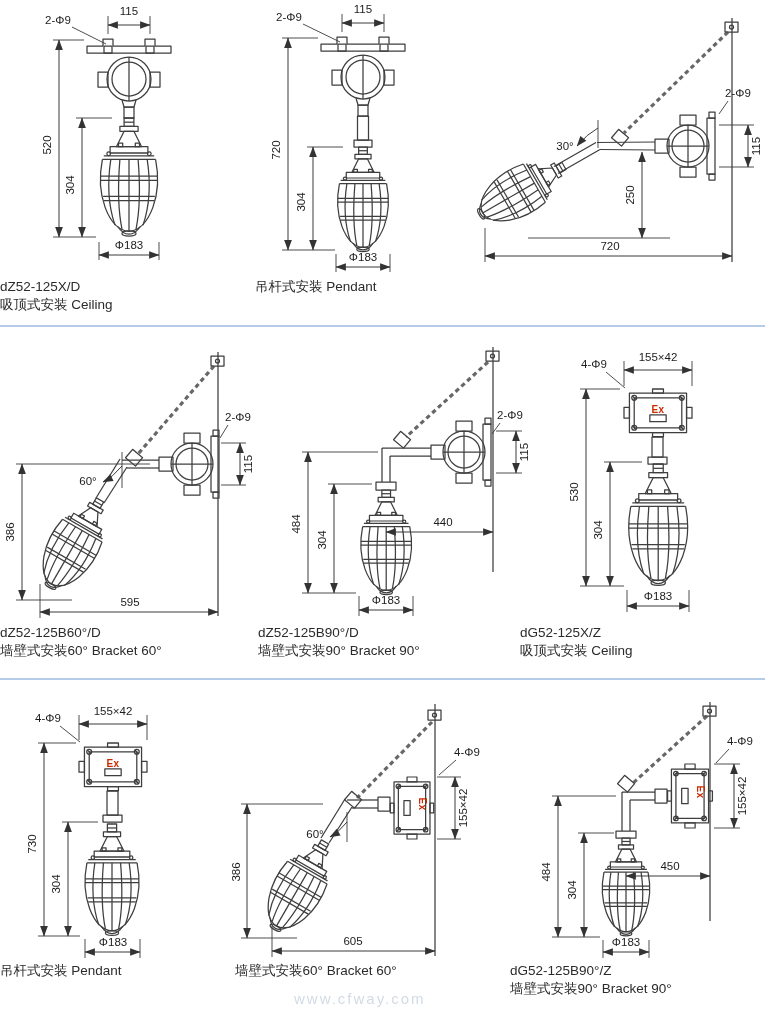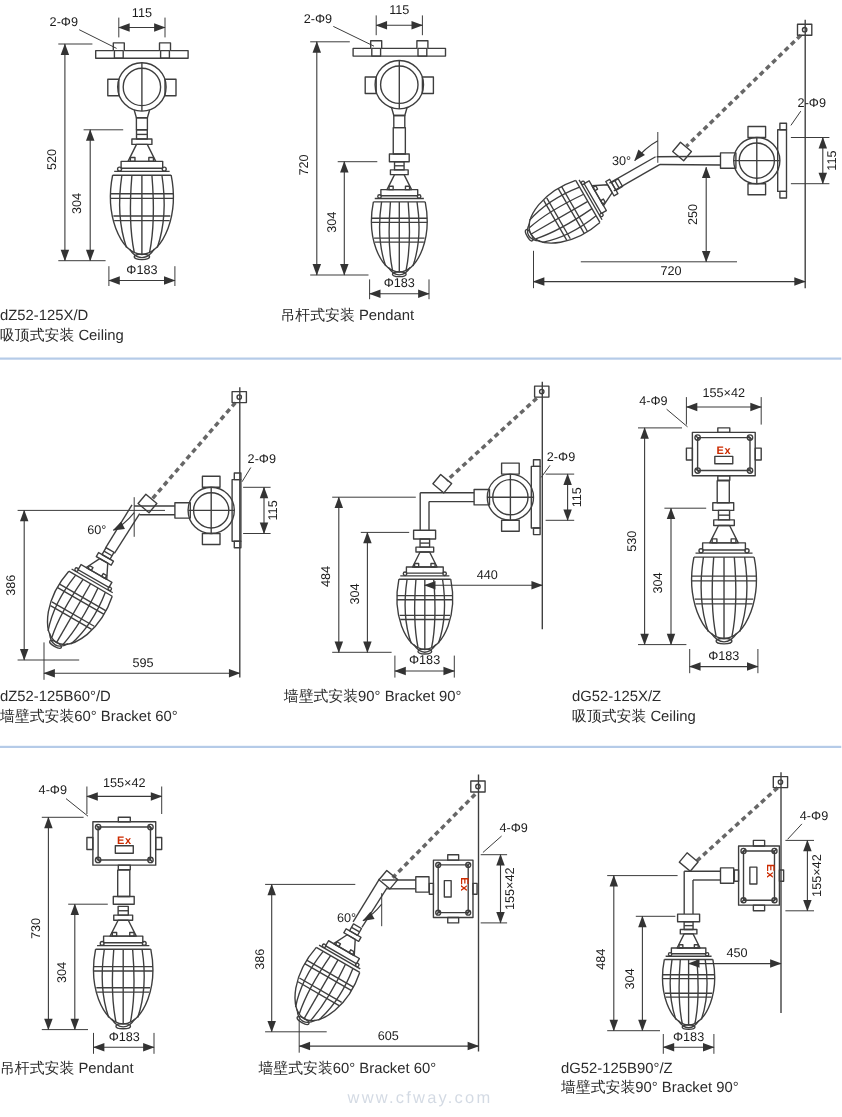--- a/index.html
+++ b/index.html
@@ -269,20 +269,21 @@
       <text class="dt" text-anchor="middle" transform="translate(68,208) rotate(-90)">304</text>
       <line class="dl" x1="128" y1="200" x2="235" y2="200" marker-start="url(#ah)" marker-end="url(#ah)"></line>
       <text class="dt" x="185" y="194" text-anchor="middle">440</text>
       <line class="xl" x1="101" y1="264" x2="101" y2="284"></line>
         <line class="xl" x1="155" y1="264" x2="155" y2="284"></line>
       <line class="dl" x1="101" y1="278" x2="155" y2="278" marker-start="url(#ah)" marker-end="url(#ah)"></line>
       <text class="dt" x="128" y="272" text-anchor="middle">Φ183</text>
     </g>
   </svg>
   <div class="cap" style="top:292px">
+    <div>dZ52-125B90°/D</div>
     <div>墙壁式安装90°  Bracket 90°</div>
   </div>
 </div>
 
 <div class="cell" style="left:520px;top:332px;width:245px;height:346px">
   <svg width="245" height="293">
     <g class="s">
       <use href="#boxG" transform="translate(104,57) scale(0.68)" style="stroke-width:1.85"></use>
       <rect x="132" y="105" width="11" height="20"></rect>
       <rect x="128" y="125" width="19" height="7"></rect>
@@ -431,13 +432,13 @@
       <line class="dl" x1="93" y1="266" x2="139" y2="266" marker-start="url(#ah)" marker-end="url(#ah)"></line>
       <text class="dt" x="116" y="260" text-anchor="middle">Φ183</text>
     </g>
   </svg>
   <div class="cap" style="top:276px">
     <div>dG52-125B90°/Z</div>
     <div>墙壁式安装90°  Bracket 90°</div>
   </div>
 </div>
 
-<div class="wm" style="left:316px;top:990px">www.cfway.com</div>
+<div class="wm" style="left:294px;top:990px">www.cfway.com</div>
 
 </body></html>

